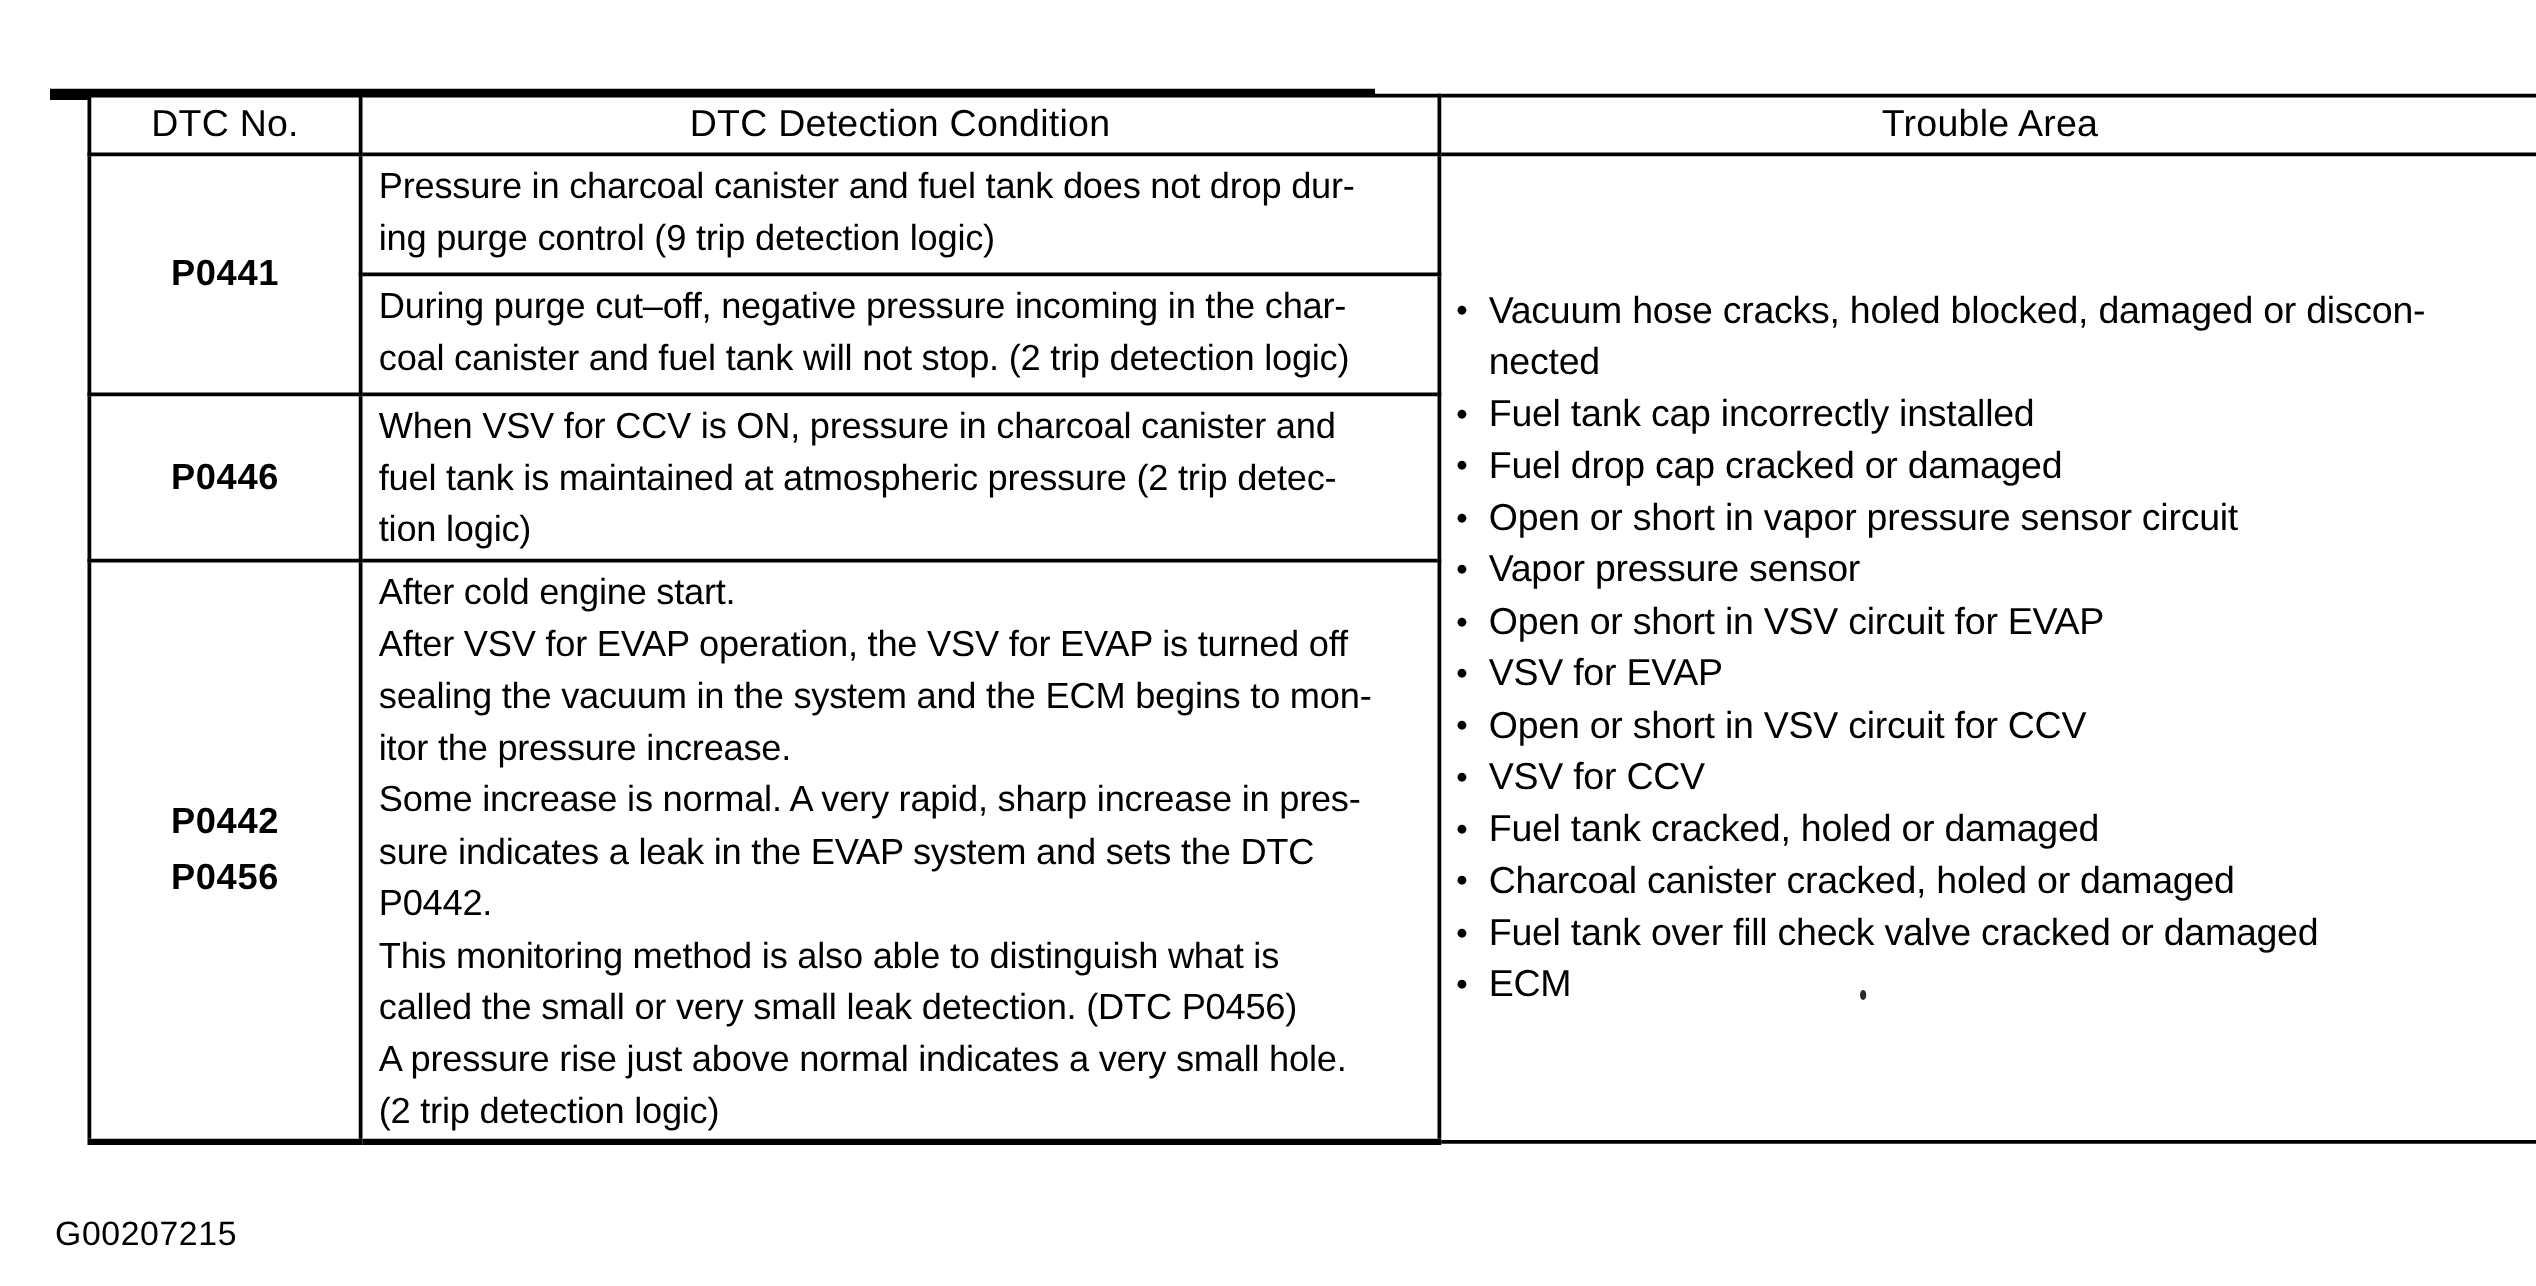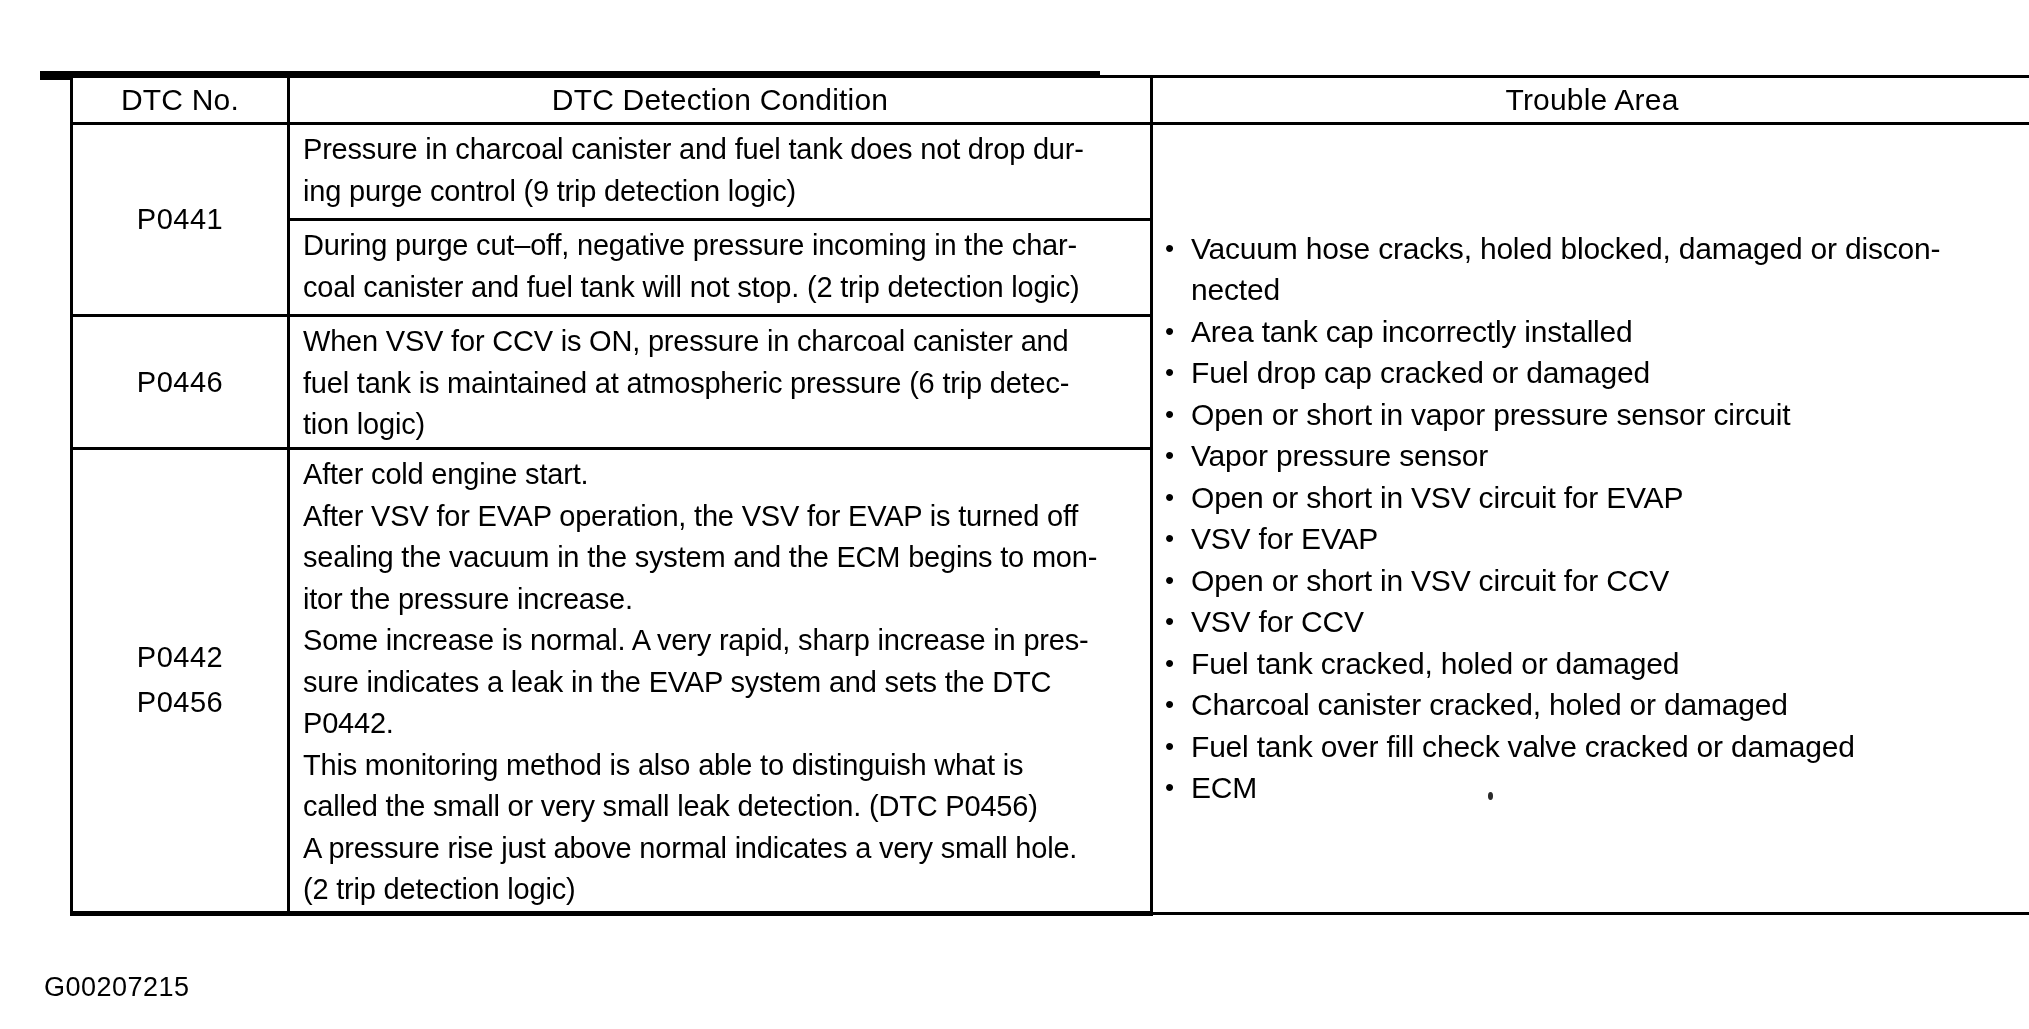--- a/index.html
+++ b/index.html
@@ -46,20 +46,21 @@
     border-bottom-width: 5px;
     letter-spacing: 0.2px;
   }
   td.dtc {
     font-size: 29px;
     text-align: center;
     vertical-align: middle;
     white-space: pre-line;
     line-height: 45px;
     letter-spacing: 0.5px;
+    font-weight: bold;
   }
   td.cond {
     font-size: 29px;
     line-height: 41.5px;
     padding: 4px 10px 0 13px;
     vertical-align: top;
     white-space: pre-line;
     letter-spacing: -0.2px;
   }
   tr.r1 td.cond, tr.r1 td.dtc { height: 89px; }
@@ -130,21 +131,21 @@
 ing purge control (9 trip detection logic)</td>
       <td class="trouble" rowspan="4">
         <div class="bullets">
           <div class="bullet">
                 <span class="bmark">•</span>
                 <span class="btext">Vacuum hose cracks, holed blocked, damaged or discon-
 nected</span>
               </div>
           <div class="bullet">
                 <span class="bmark">•</span>
-                <span class="btext">Area tank cap incorrectly installed</span>
+                <span class="btext">Fuel tank cap incorrectly installed</span>
               </div>
           <div class="bullet">
                 <span class="bmark">•</span>
                 <span class="btext">Fuel drop cap cracked or damaged</span>
               </div>
           <div class="bullet">
                 <span class="bmark">•</span>
                 <span class="btext">Open or short in vapor pressure sensor circuit</span>
               </div>
           <div class="bullet">
@@ -186,21 +187,21 @@
         </div>
       </td>
     </tr>
     <tr class="r2">
       <td class="cond">During purge cut–off, negative pressure incoming in the char-
 coal canister and fuel tank will not stop. (2 trip detection logic)</td>
     </tr>
     <tr class="r3">
       <td class="dtc">P0446</td>
       <td class="cond">When VSV for CCV is ON, pressure in charcoal canister and
-fuel tank is maintained at atmospheric pressure (6 trip detec-
+fuel tank is maintained at atmospheric pressure (2 trip detec-
 tion logic)</td>
     </tr>
     <tr class="r4">
       <td class="dtc">P0442
 P0456</td>
       <td class="cond">After cold engine start.
 After VSV for EVAP operation, the VSV for EVAP is turned off
 sealing the vacuum in the system and the ECM begins to mon-
 itor the pressure increase.
 Some increase is normal. A very rapid, sharp increase in pres-

